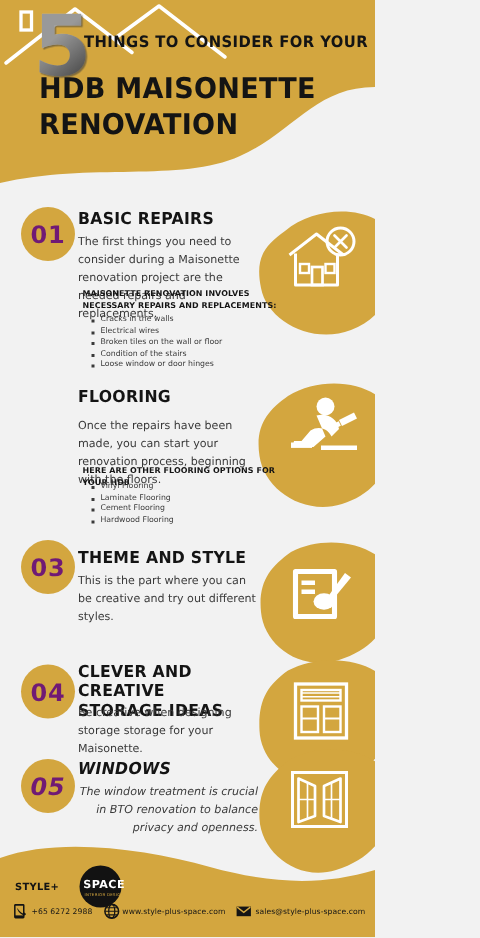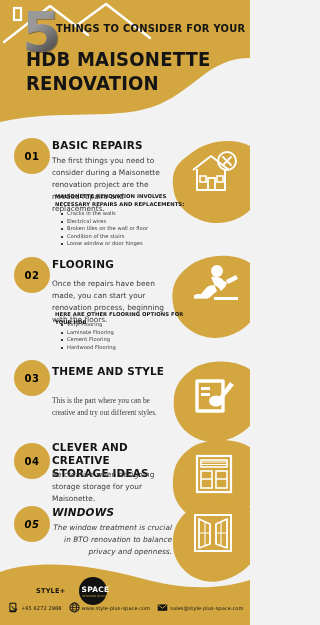--- a/index.html
+++ b/index.html
@@ -44,22 +44,22 @@
     font-size:19px; font-weight:bold; color:#141414;
     letter-spacing:.2px; white-space:nowrap;
     transform:scaleX(.95); transform-origin:left center;
   }
 
   
   .section { position:absolute; left:0; width:250px; }
   .blob { position:absolute; right:-14px; width:96px; height:86px; pointer-events:none; }
   .badge {
     position:absolute; left:14px; width:36px; height:36px; border-radius:50%;
-    background:#d3a63f; color:#000000;
-    font-size:10px; font-weight:bold; letter-spacing:.5px;
+    background:#d3a63f; color:#701a75;
+    font-size:16px; font-weight:bold; letter-spacing:.5px;
     display:flex; align-items:center; justify-content:center;
   }
   .sec-head {
     position:absolute; left:52px;
     font-size:11px; font-weight:bold; color:#141414;
     letter-spacing:.2px; line-height:13px;
     transform:scaleX(.95); transform-origin:left center;
   }
   .sec-body {
     position:absolute; left:52px; width:120px;
@@ -78,21 +78,21 @@
   .bullets li:before {
     content:""; position:absolute; left:1px; top:3px;
     width:2px; height:2px; background:#3a3a3a;
   }
   .icon-svg { position:absolute; }
 
   
   .footer { position:absolute; left:0; top:556px; width:250px; height:69px; overflow:hidden; }
   .footer-wave { position:absolute; left:0; top:0; width:250px; height:69px; }
   .logo { position:absolute; left:10px; top:578px; display:flex; align-items:center; }
-  .logo-left { font-size:6.6px; font-weight:bold; color:#141414; letter-spacing:.2px;margin-left:26px; }
+  .logo-left { font-size:6.6px; font-weight:bold; color:#141414; letter-spacing:.2px; }
   .logo-dot {
     position:relative; width:38px; height:26px; margin-left:11px;
     display:flex; flex-direction:column; align-items:center; justify-content:center;
   }
   .logo-circle { position:absolute; left:3px; top:-1px; width:28px; height:28px; border-radius:50%; background:#121212; }
   .logo-space {
     position:relative; z-index:2; font-size:7.4px; font-weight:bold;
     color:#ffffff; letter-spacing:.3px;
   }
   .logo-tag { position:relative; z-index:2; font-size:2.6px; color:#d3a63f; letter-spacing:.2px; margin-top:1px; }
@@ -155,21 +155,20 @@
       <path d="M24,10 C50,-6 90,2 94,26 C98,50 86,74 60,82 C34,90 8,72 5,50 C2,30 10,20 24,10 Z" fill="#d3a63f"></path>
     </svg>
     <svg class="icon-svg" style="right:10px;top:10px;width:50px;height:44px;" viewBox="0 0 50 44">
       <circle cx="27" cy="7" r="6" fill="#fff"></circle>
       <path d="M21,13 C28,11 35,15 36,22 L31,27 C28,21 22,20 17,23 L11,30 L6,30 L5,34 L19,34 L27,27" fill="#fff"></path>
       <rect x="4" y="31" width="14" height="3.6" fill="#fff"></rect>
       <rect x="24" y="33" width="24" height="3" fill="#fff"></rect>
       <path d="M36,16 L46,11 L48,15 L38,20 Z" fill="#fff"></path>
       <rect x="31" y="18" width="6" height="3.2" transform="rotate(-26 34 20)" fill="#fff"></rect>
     </svg>
-    <div class="badge" style="top:3px;">02</div>
     <div class="sec-head" style="top:4px;">FLOORING</div>
     <div class="sec-body" style="top:24px;">Once the repairs have been made, you can start your renovation process, beginning with the floors.</div>
     <div class="sub-head" style="top:57px;">HERE ARE OTHER FLOORING OPTIONS FOR YOUR HDB</div>
     <ul class="bullets" style="top:67px;">
       <li>Vinyl Flooring</li>
       <li>Laminate Flooring</li>
       <li>Cement Flooring</li>
       <li>Hardwood Flooring</li>
     </ul>
   </div>
@@ -180,21 +179,21 @@
     </svg>
     <svg class="icon-svg" style="right:14px;top:14px;width:44px;height:44px;" viewBox="0 0 44 44">
       <path d="M5,7 L31,7 L31,37 L5,37 Z" fill="none" stroke="#fff" stroke-width="3.4" stroke-linejoin="round"></path>
       <rect x="9" y="13" width="9" height="3" fill="#fff"></rect>
       <rect x="9" y="19" width="9" height="3" fill="#fff"></rect>
       <ellipse cx="24" cy="27" rx="7" ry="5.5" fill="#fff"></ellipse>
       <path d="M25,26 L38,8 L42,11 L28,28 Z" fill="#fff"></path>
     </svg>
     <div class="badge" style="top:0;">03</div>
     <div class="sec-head" style="top:5px;">THEME AND STYLE</div>
-    <div class="sec-body" style="top:35px;font-family:Liberation Serif, serif;">This is the part where you can be creative and try out different styles.</div>
+    <div class="sec-body" style="top:21px;">This is the part where you can be creative and try out different styles.</div>
   </div>
 
   <div class="section" style="top:437px;height:86px;">
     <svg class="blob" style="top:2px;" viewBox="0 0 96 86">
       <path d="M24,8 C50,-6 92,2 94,26 C96,52 84,74 58,82 C32,90 6,72 5,48 C4,28 10,18 24,8 Z" fill="#d3a63f"></path>
     </svg>
     <svg class="icon-svg" style="right:14px;top:14px;width:44px;height:44px;" viewBox="0 0 44 44">
       <rect x="5" y="5" width="34" height="36" fill="none" stroke="#fff" stroke-width="2.2"></rect>
       <rect x="9" y="9" width="26" height="7" fill="none" stroke="#fff" stroke-width="1.6"></rect>
       <path d="M9,11 h26 M9,13.5 h26" stroke="#fff" stroke-width="1"></path>

